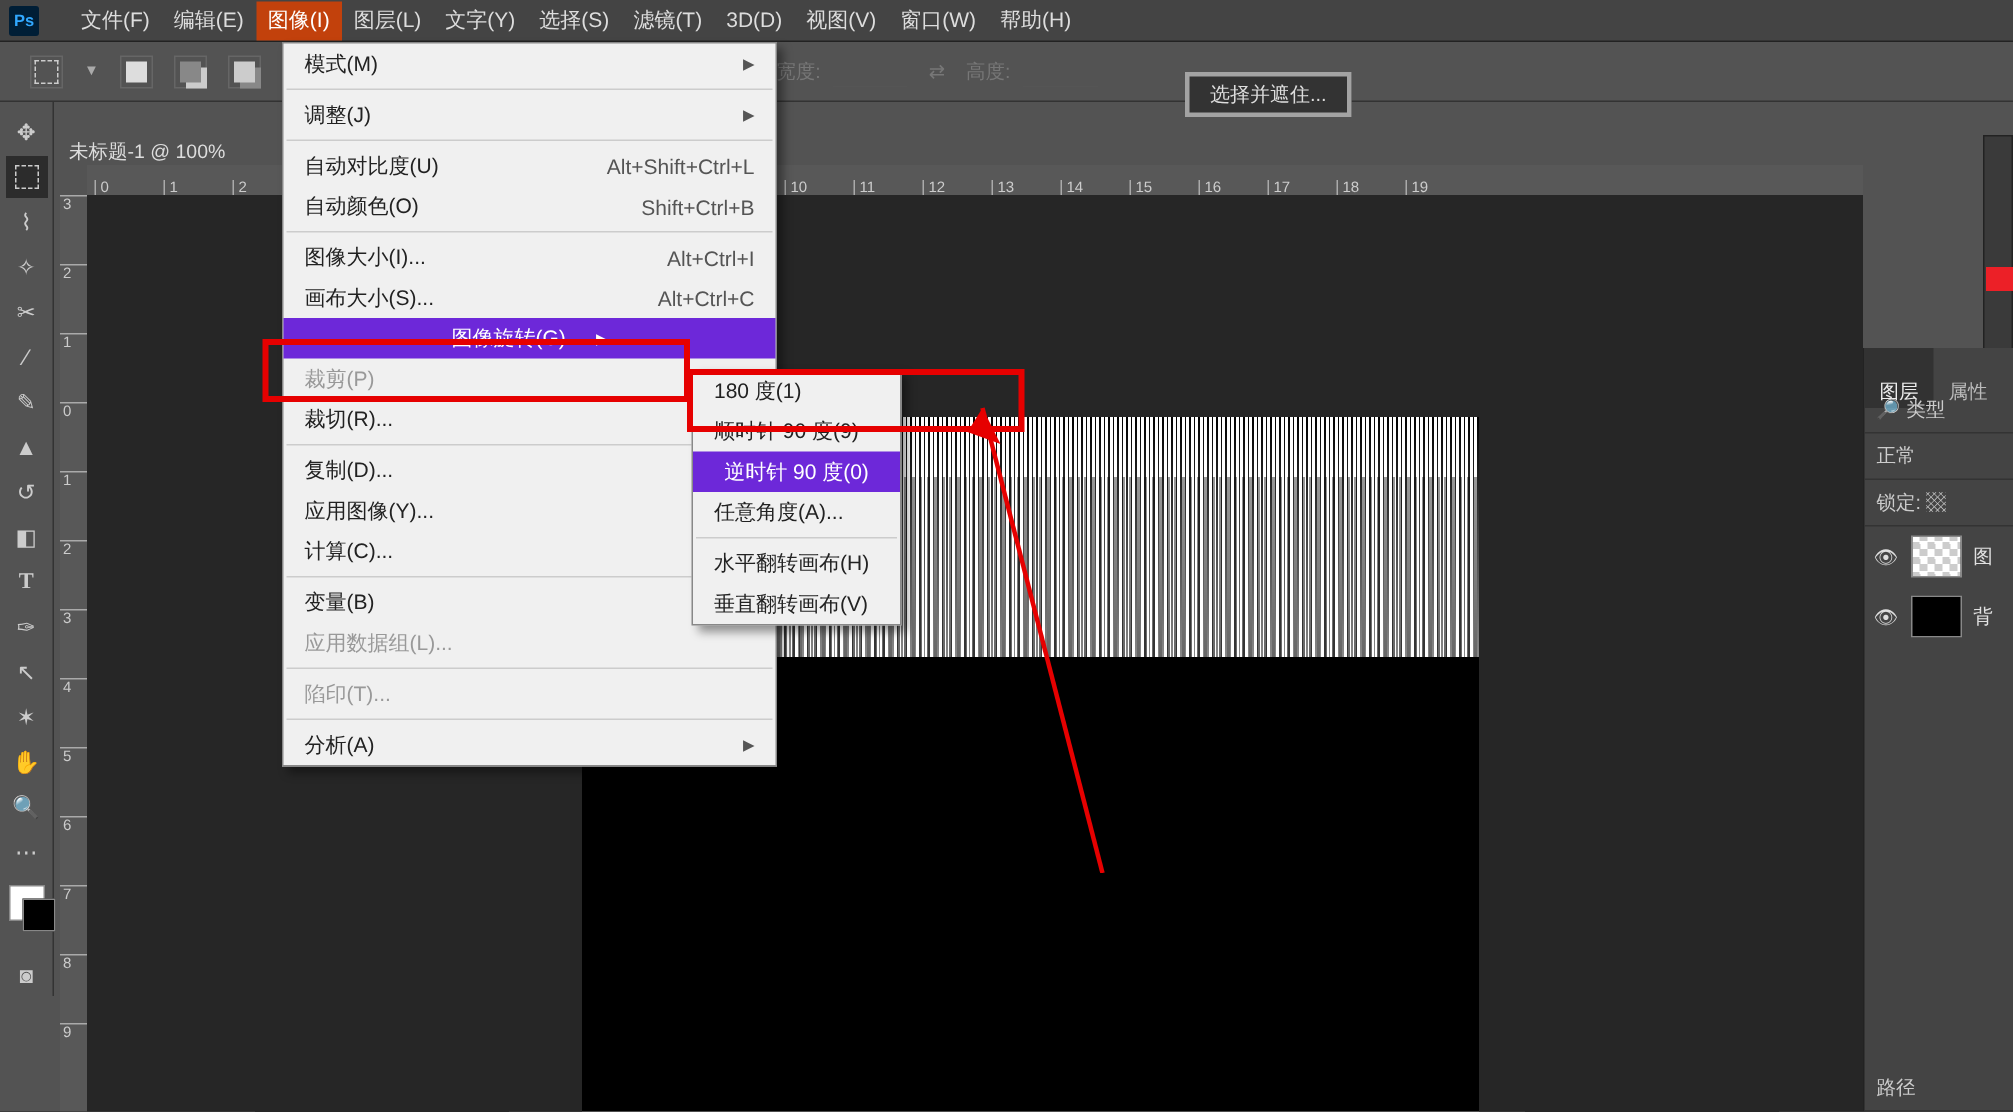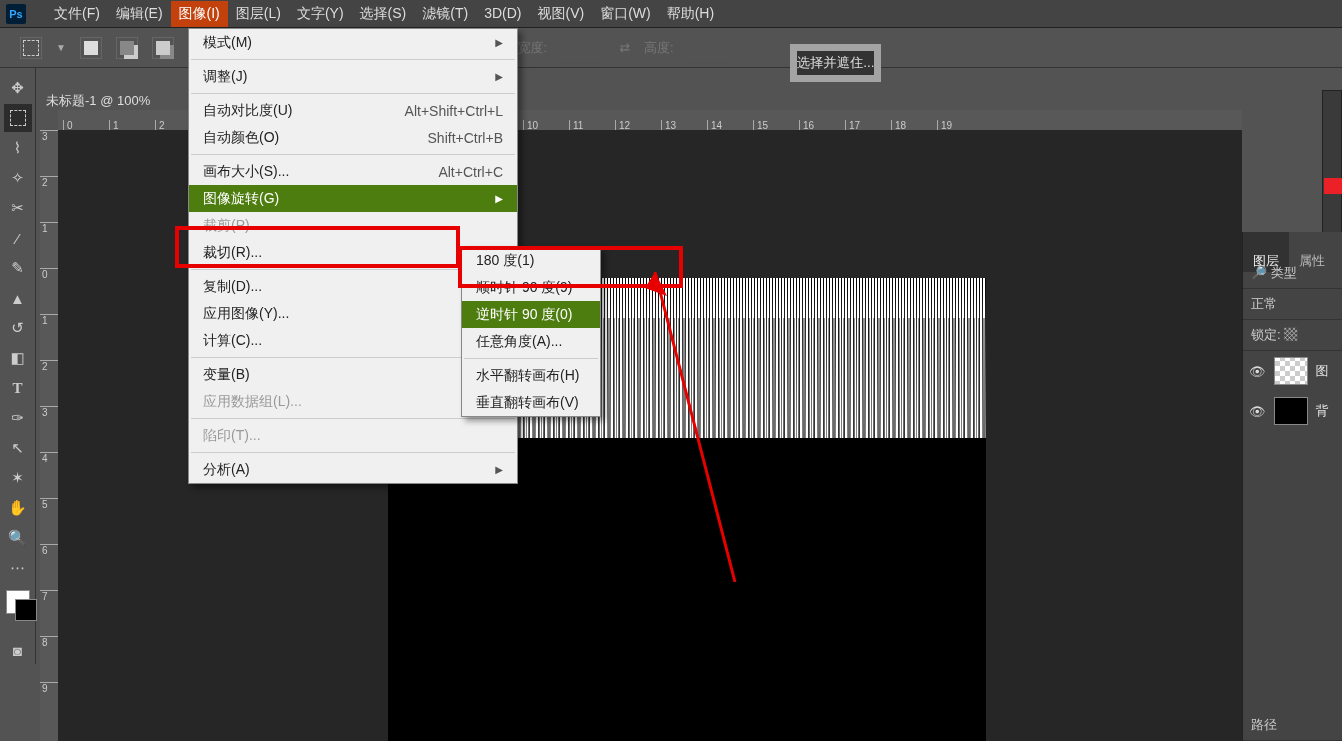--- a/index.html
+++ b/index.html
@@ -11,21 +11,21 @@
 .ps-logo-gap { width: 12px; }
 .menu-item { padding: 4px 8px; cursor: default; color: #ddd; font-size: 14px; }
 .menu-item.active { background: #c2410c; color: #fff; }
 
 
 .options-bar { height: 40px; background: #535353; border-bottom: 1px solid #333; display: flex; align-items: center; padding: 0 20px; gap: 14px; color: #bbb; font-size: 13px; }
 .opt-seg { display: flex; align-items: center; gap: 8px; }
 .opt-select { background: #333; border:1px solid #222; color:#ddd; padding:2px 8px; height:22px; min-width:64px; display:flex; align-items:center; justify-content:space-between; gap:8px; }
 .opt-icon-box { width:22px; height:22px; border:1px solid #666; display:flex; align-items:center; justify-content:center; background:#535353; }
 .opt-square { width:14px; height:14px; background:#aaa; }
-.opt-btn { background:#333; border:7px solid #a3a3a3; padding:3px 0; color:#ddd;margin-top:31px; }
+.opt-btn { background:#333; border:3px solid #a3a3a3; padding:3px 14px; color:#ddd;margin-top:31px; }
 
 
 .toolbox { position:absolute; left:0; top:68px; width:36px; background:#535353; border-right:1px solid #333; display:flex; flex-direction:column; align-items:center; padding-top:6px; gap:2px; }
 .tool { width:28px; height:28px; display:flex; align-items:center; justify-content:center; color:#ccc; font-size:15px; }
 .tool.active { background:#2c2c2c; }
 .tool-marq { border:1px dashed #ccc; width:16px; height:16px; }
 .color-swatch { width:24px; height:24px; background:#fff; border:1px solid #888; position:relative; margin-top:6px; }
 .color-swatch::after { content:""; position:absolute; left:8px; top:8px; width:20px; height:20px; background:#000; border:1px solid #888; }
 
 
@@ -42,21 +42,21 @@
 .canvas-img { position:absolute; left:330px; top:148px; width:598px; height:580px; background:#fff; overflow:hidden; }
 .canvas-black { position:absolute; left:0; bottom:0; width:100%; height:420px; background:#000; }
 .stripes { position:absolute; left:0; top:0; width:100%; height:300px; background:repeating-linear-gradient(90deg,#000 0 1px,rgba(0,0,0,0) 1px 3px); -webkit-mask:linear-gradient(#000,transparent); mask:linear-gradient(#000,transparent);}
 .stripes2 { position:absolute; left:0; top:40px; width:100%; height:360px; background:repeating-linear-gradient(90deg,#000 0 2px,rgba(0,0,0,0) 2px 5px); -webkit-mask:linear-gradient(rgba(0,0,0,0.4),#000); mask:linear-gradient(rgba(0,0,0,0.4),#000);}
 
 
 .menu-drop { position:absolute; background:#f0f0f0; color:#222; border:1px solid #888; box-shadow:4px 4px 6px rgba(0,0,0,.4); font-size:14px; }
 .menu-drop .row { display:flex; justify-content:space-between; align-items:center; padding:4px 14px; height:27px; white-space:nowrap; }
 .menu-drop .row.sub::after { content:"▶"; font-size:10px; color:#555; margin-left:20px; }
 .menu-drop .row.dis { color:#999; }
-.menu-drop .row.hover { background:#4d7c0f; color:#fff; }
+.menu-drop .row.hover { background:#6d28d9; color:#fff;justify-content:center; }
 .menu-drop .row.hover::after { color:#fff; }
 .menu-drop .sep { height:1px; background:#ccc; margin:3px 2px; }
 .menu-drop .sc { color:#555; margin-left:28px; }
 
 .menu1 { left:188px; top:28px; width:330px; }
 .menu2 { left:461px; top:246px; width:140px; }
 
 
 .anno { position:absolute; border:4px solid #e60000; pointer-events:none; }
 .anno1 { left:175px; top:226px; width:285px; height:42px; }
@@ -223,20 +223,24 @@
     <div class="row">
       <span>自动对比度(U)</span>
       <span class="sc">Alt+Shift+Ctrl+L</span>
     </div>
     <div class="row">
       <span>自动颜色(O)</span>
       <span class="sc">Shift+Ctrl+B</span>
     </div>
     <div class="sep"></div>
     <div class="row">
+      <span>图像大小(I)...</span>
+      <span class="sc">Alt+Ctrl+I</span>
+    </div>
+    <div class="row">
       <span>画布大小(S)...</span>
       <span class="sc">Alt+Ctrl+C</span>
     </div>
     <div class="row sub hover">
       <span>图像旋转(G)</span>
     </div>
     <div class="row dis">
       <span>裁剪(P)</span>
     </div>
     <div class="row">

